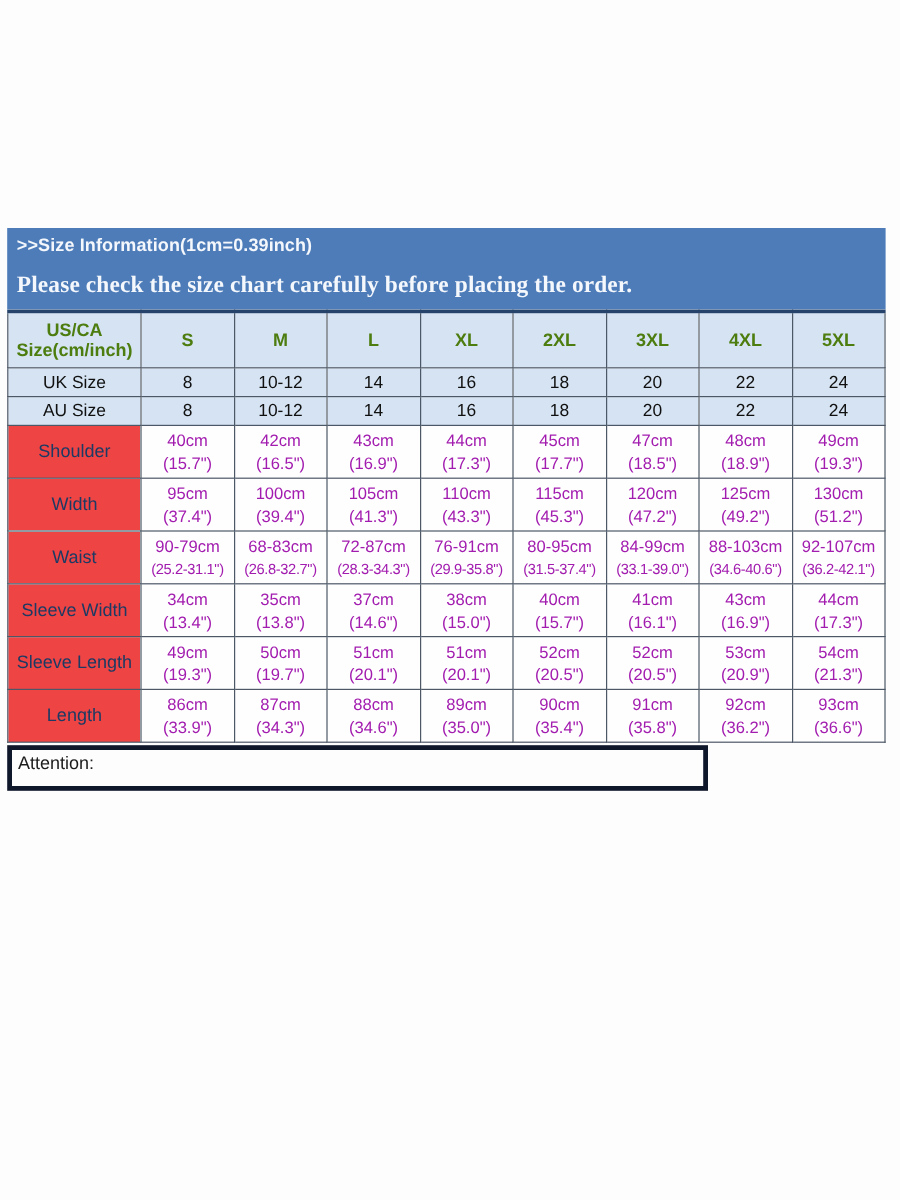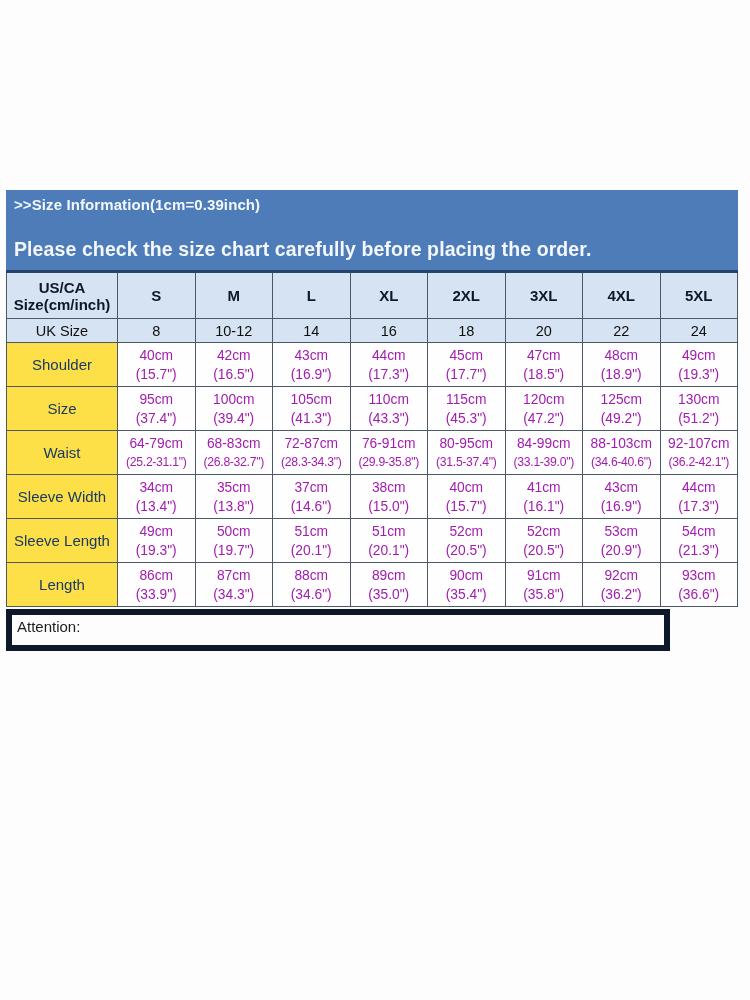--- a/index.html
+++ b/index.html
@@ -13,72 +13,72 @@
   .content{position:absolute;left:6px;top:190px;width:732px;}
 
   
   .banner{
     background:#4d7cb9;
     color:#f4f7fb;
     padding:6px 8px 9px 8px;
     box-sizing:border-box;
   }
   .banner-line1{font-size:15px;font-weight:bold;letter-spacing:0.1px;}
-  .banner-line2{font-size:19.5px;font-weight:bold;margin-top:25px;letter-spacing:0.1px;}
+  .banner-line2{font-size:19.5px;font-weight:bold;margin-top:14px;letter-spacing:0.1px;font-family:Liberation Serif, serif;}
 
   
   table.size-table{
     border-collapse:collapse;
     table-layout:fixed;
     width:732px;
     border-top:3px solid #25436b;
     background:#fefefe;
   }
   .size-table th,.size-table td{
     border:1px solid #4c5866;
     text-align:center;
     vertical-align:middle;
     padding:0;
     overflow:hidden;
   }
   tr.r-header{height:47px;}
   tr.r-header th{
     background:#d5e3f2;
-    color:#0f172a;
+    color:#4d7c0f;
     font-size:15px;
     font-weight:bold;
   }
   th.corner{font-size:14.5px;line-height:17px;}
   tr.r-size{height:24px;}
   tr.r-size td{
     background:#d5e3f2;
     color:#101010;
     font-weight:normal;
     font-size:14.5px;
   }
   tr.r-measure{height:44px;}
   td.m-label{
-    background:#fde047;
+    background:#ef4444;
     color:#1c3a63;
     font-size:15px;
   }
   td.m-val{
     background:#fefefe;
     color:#a21caf;
     font-size:13.8px;
     line-height:19px;
   }
   td.m-val .narrow{font-size:12.2px;letter-spacing:-0.3px;}
 
   
   .attention{
     box-sizing:border-box;
-    width:664px;
+    width:584px;
     margin-top:2px;
-    border:6px solid #0f172a;
+    border:4px solid #0f172a;
     padding:2px 6px 7px 5px;
     font-size:15px;
     color:#1d1d1d;
     line-height:20.5px;
     background:#fdfdfd;
   }
 </style>
 </head>
 <body>
 
@@ -123,20 +123,31 @@
             <td class="s-label">UK Size</td>
             <td class="s-val">8</td>
             <td class="s-val">10-12</td>
             <td class="s-val">14</td>
             <td class="s-val">16</td>
             <td class="s-val">18</td>
             <td class="s-val">20</td>
             <td class="s-val">22</td>
             <td class="s-val">24</td>
           </tr>
+          <tr class="r-size">
+            <td class="s-label">AU Size</td>
+            <td class="s-val">8</td>
+            <td class="s-val">10-12</td>
+            <td class="s-val">14</td>
+            <td class="s-val">16</td>
+            <td class="s-val">18</td>
+            <td class="s-val">20</td>
+            <td class="s-val">22</td>
+            <td class="s-val">24</td>
+          </tr>
           <tr class="r-measure">
             <td class="m-label">Shoulder</td>
             <td class="m-val">
               <div>40cm</div>
               <div>(15.7")</div>
             </td>
             <td class="m-val">
               <div>42cm</div>
               <div>(16.5")</div>
             </td>
@@ -159,21 +170,21 @@
             <td class="m-val">
               <div>48cm</div>
               <div>(18.9")</div>
             </td>
             <td class="m-val">
               <div>49cm</div>
               <div>(19.3")</div>
             </td>
           </tr>
           <tr class="r-measure">
-            <td class="m-label">Size</td>
+            <td class="m-label">Width</td>
             <td class="m-val">
               <div>95cm</div>
               <div>(37.4")</div>
             </td>
             <td class="m-val">
               <div>100cm</div>
               <div>(39.4")</div>
             </td>
             <td class="m-val">
               <div>105cm</div>
@@ -196,21 +207,21 @@
               <div>(49.2")</div>
             </td>
             <td class="m-val">
               <div>130cm</div>
               <div>(51.2")</div>
             </td>
           </tr>
           <tr class="r-measure">
             <td class="m-label">Waist</td>
             <td class="m-val">
-              <div>64-79cm</div>
+              <div>90-79cm</div>
               <div class="narrow">(25.2-31.1")</div>
             </td>
             <td class="m-val">
               <div>68-83cm</div>
               <div class="narrow">(26.8-32.7")</div>
             </td>
             <td class="m-val">
               <div>72-87cm</div>
               <div class="narrow">(28.3-34.3")</div>
             </td>

